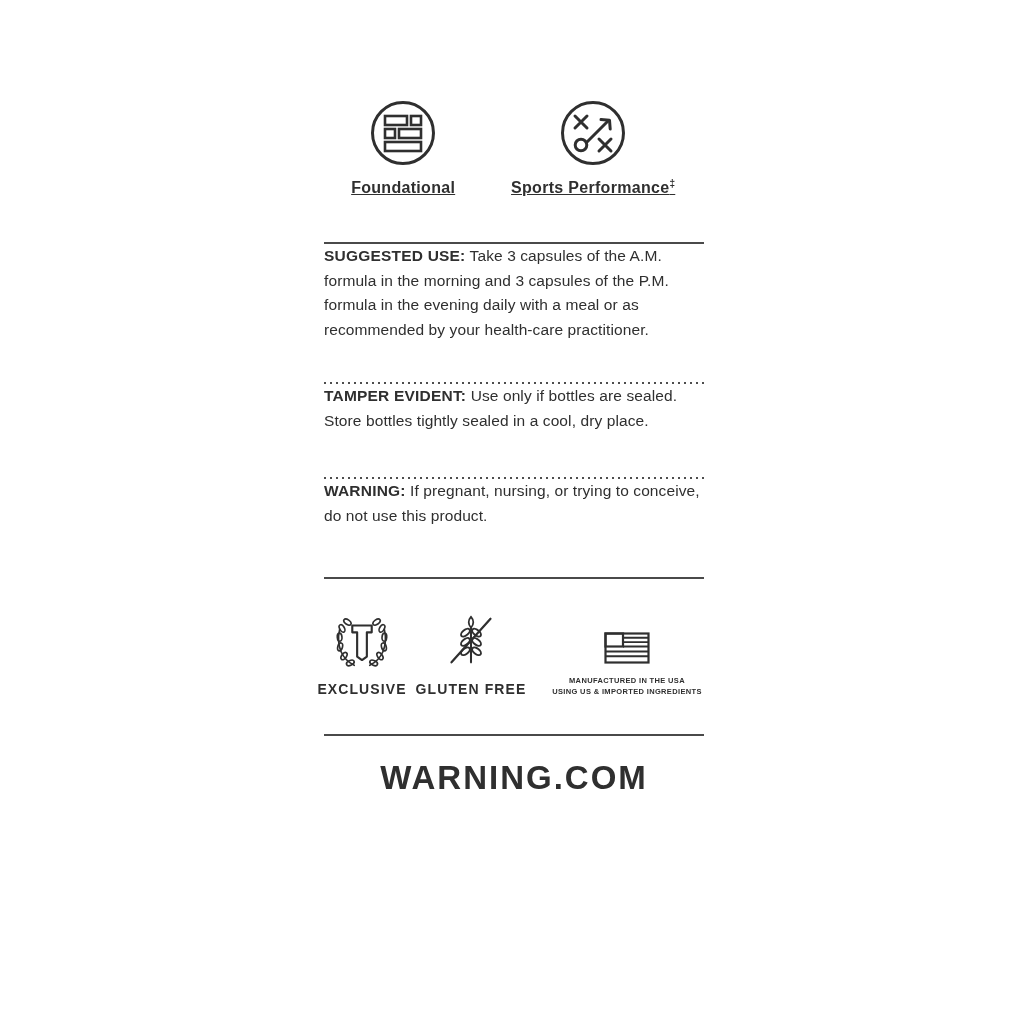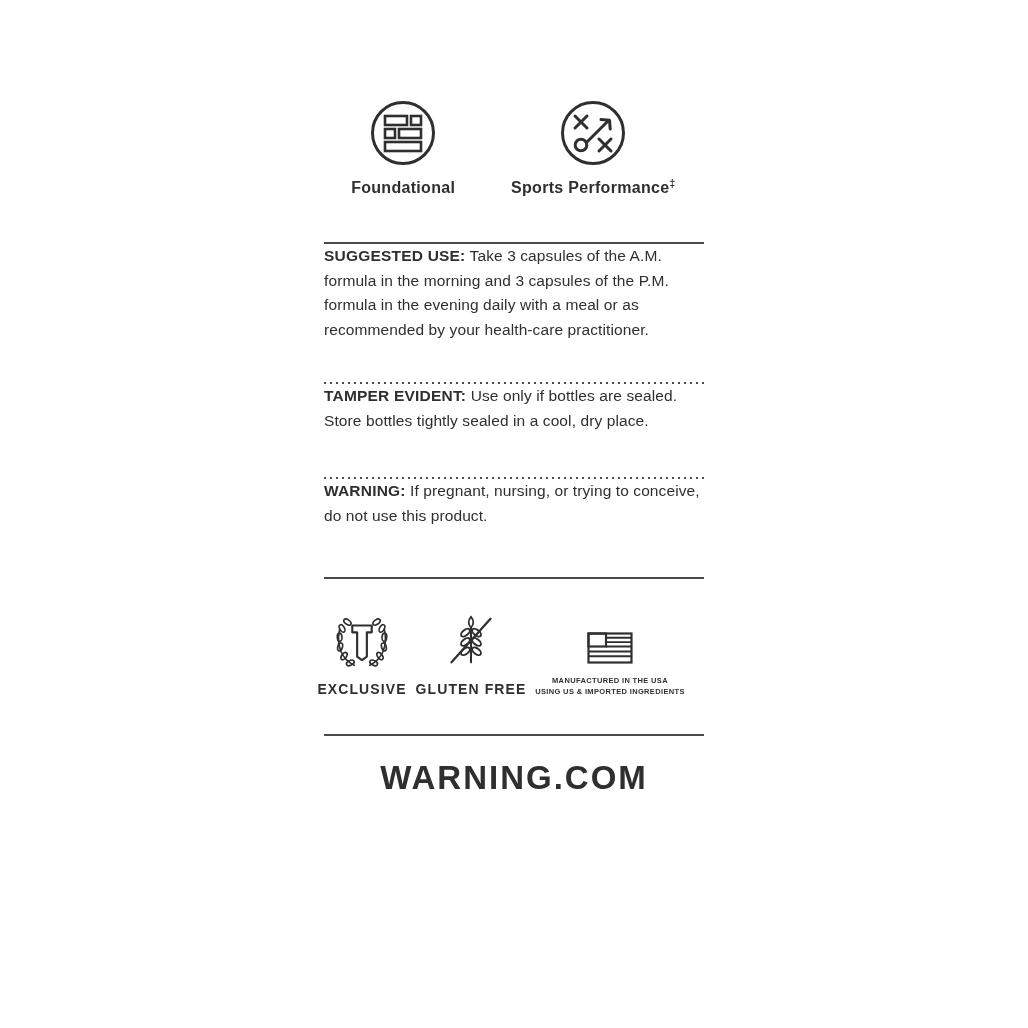--- a/index.html
+++ b/index.html
@@ -4,21 +4,21 @@
 <style>
   html,body{margin:0;padding:0;}
   body{
     width:1028px;height:1028px;background:#ffffff;overflow:hidden;
     font-family:"Liberation Sans",sans-serif;color:#2f2f2f;
     -webkit-font-smoothing:antialiased;
   }
   .label-col{width:380px;margin:0 auto;padding-top:100px;}
 
   
-  .cats{display:flex;}
+  .cats{display:flex;text-decoration:underline;}
   .cat{display:flex;flex-direction:column;align-items:center;}
   .cat-1{width:160px;}
   .cat-2{width:224px;}
   .cat-icon svg{display:block;}
   .cat-label{margin-top:13px;font-weight:700;font-size:16px;letter-spacing:.3px;white-space:nowrap;}
   .cat-label sup{font-size:10px;vertical-align:super;line-height:0;}
 
   
   .rule{height:2px;background:#4a4a4a;}
   .rule-1{margin-top:45px;}
@@ -33,21 +33,21 @@
   p.section b{letter-spacing:.2px;}
   .p-1{margin-top:40px;}
   .p-2{margin-top:43px;}
   .p-3{margin-top:43px;}
 
   
   .certs{position:relative;height:80px;margin-top:38px;}
   .cert{position:absolute;bottom:0;display:flex;flex-direction:column;align-items:center;justify-content:flex-end;}
   .cert-1{left:0;width:76px;}
   .cert-2{left:102px;width:90px;}
-  .cert-3{left:208px;width:156px;}
+  .cert-3{left:225px;width:156px;}
   .cert-label{margin-top:8px;font-weight:700;font-size:14px;letter-spacing:1.1px;white-space:nowrap;}
   .made-lines{margin-top:8px;text-align:center;}
   .made-line{font-weight:700;font-size:7.5px;letter-spacing:.35px;line-height:10.5px;white-space:nowrap;}
 
   
   .site{margin-top:23px;text-align:center;font-weight:700;font-size:33px;letter-spacing:2px;white-space:nowrap;}
 
   svg{stroke:#2f2f2f;fill:none;}
 </style>
 </head>

